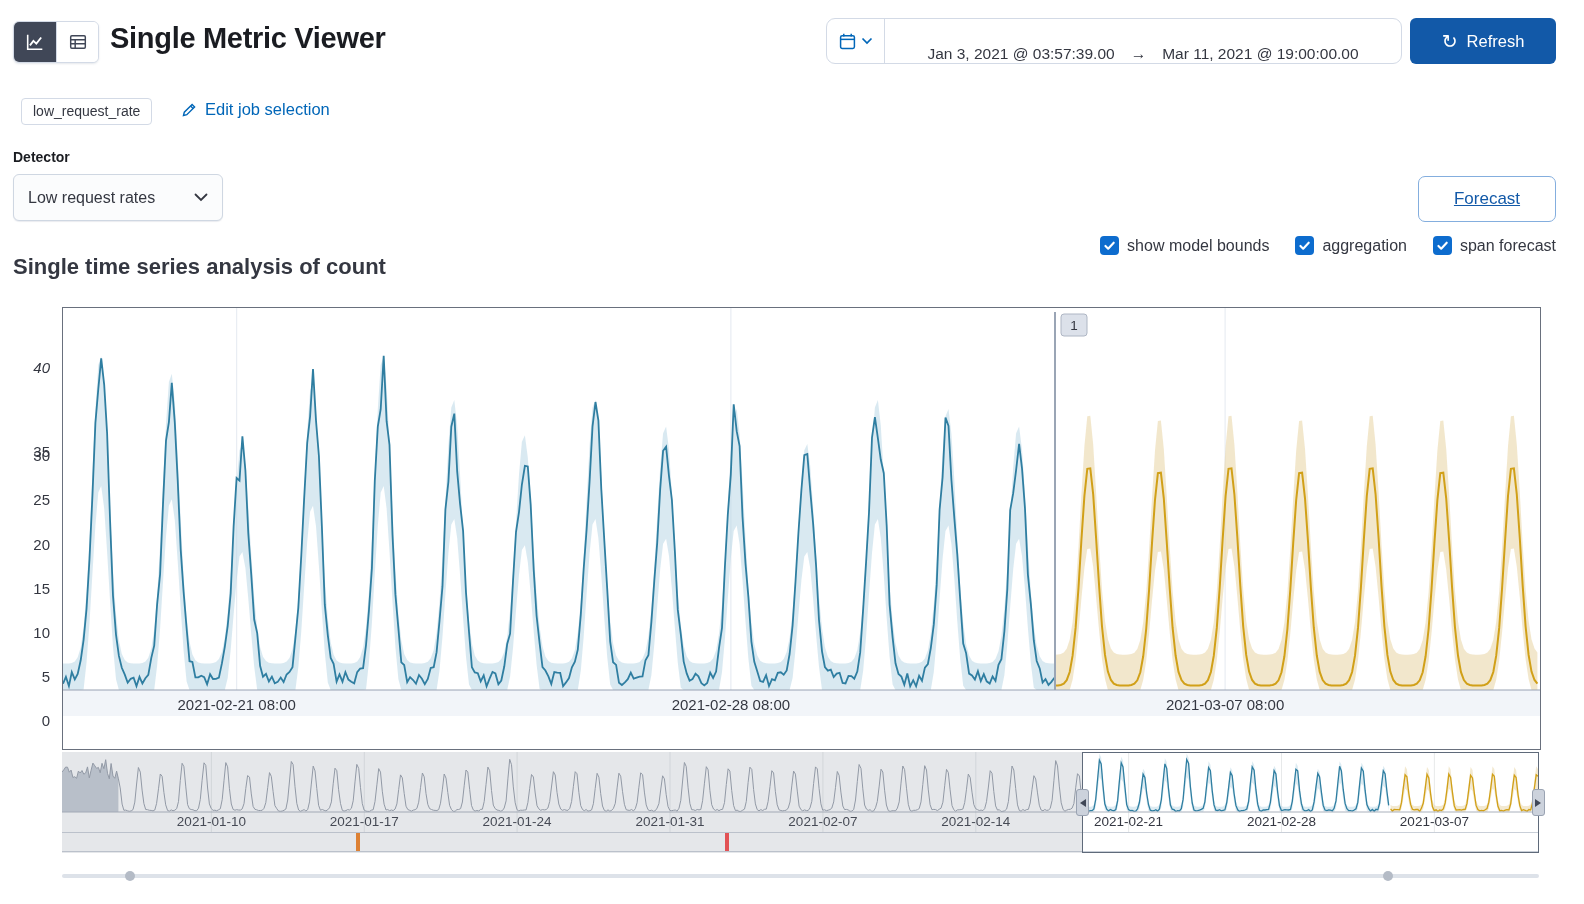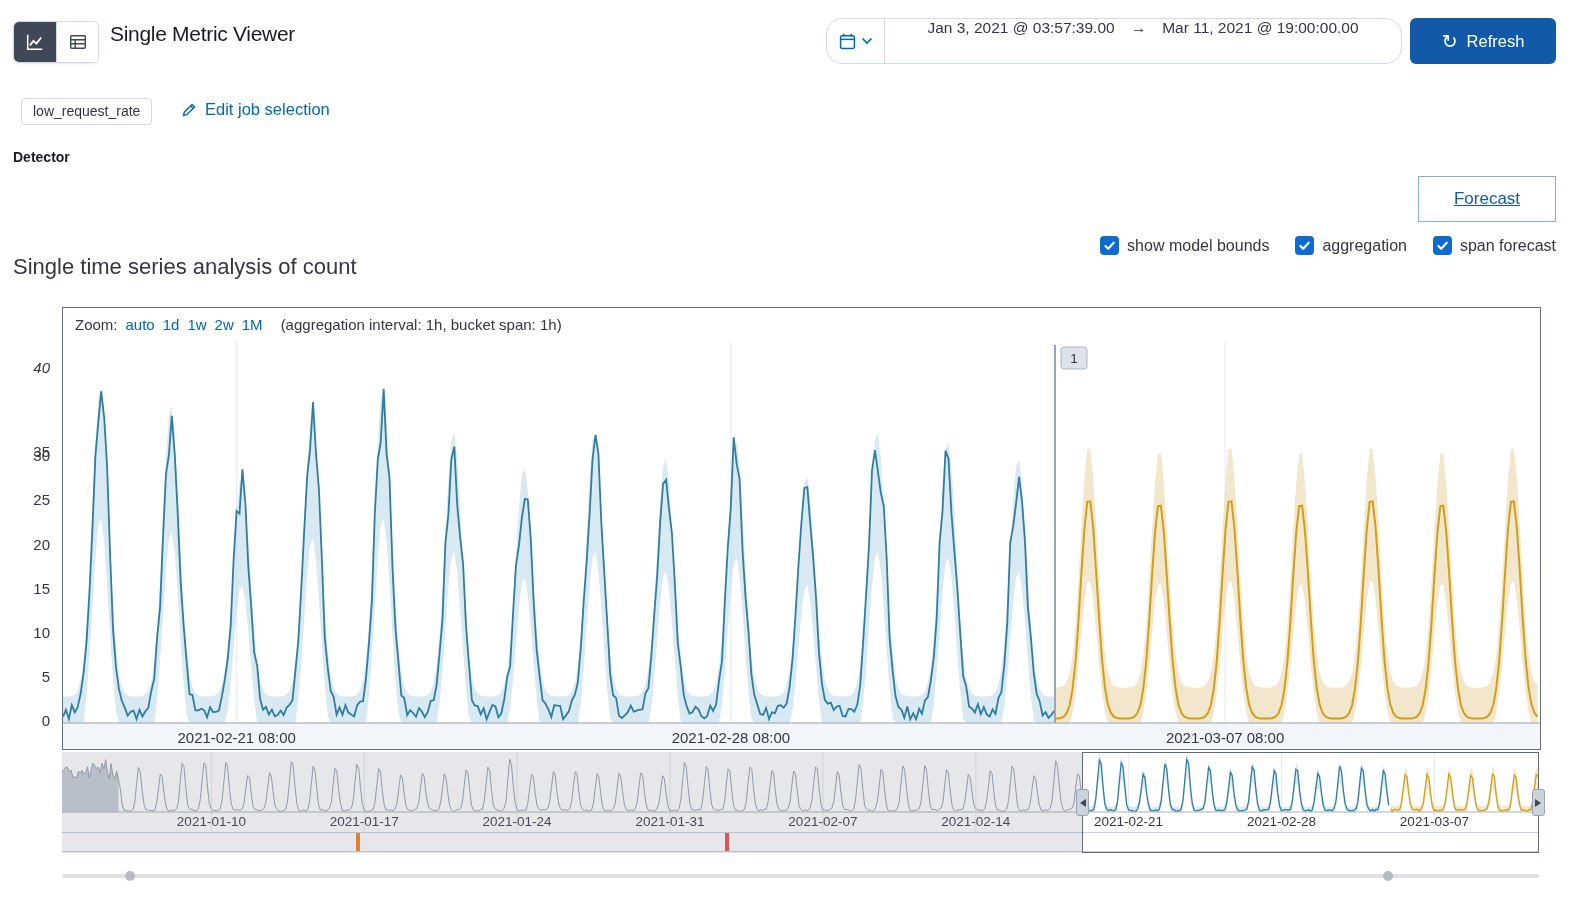--- a/index.html
+++ b/index.html
@@ -7,39 +7,39 @@
   body{font-family:"Liberation Sans",sans-serif;color:#343741}
   :root{--primary:#1259a8;--link:#0066b8;--checkbox:#0d6cce;--text:#343741;--text-dark:#1a1c21}
   #app{position:relative;width:1584px;height:904px;background:#fff;overflow:hidden}
   .abs{position:absolute}
 
   
   .toggle-group{left:13px;top:21px;display:flex;border:1px solid #d3dae6;border-radius:6px;overflow:hidden;background:#fff;box-shadow:0 1px 2px rgba(152,162,179,.25)}
   .tg-btn{width:42px;height:40px;display:flex;align-items:center;justify-content:center;background:#fff;border:none;cursor:pointer}
   .tg-btn + .tg-btn{border-left:1px solid #d3dae6}
   .tg-btn.sel{background:#404757}
-  .page-title{left:110px;top:22px;font-size:21px;font-weight:400;color:var(--text-dark);letter-spacing:-.3px}
-  .datepicker{left:826px;top:18px;width:576px;height:46px;display:flex;align-items:flex-start;border:1px solid #d3dae6;border-radius:16px;background:#fff}
+  .page-title{left:110px;top:22px;font-size:29px;font-weight:700;color:var(--text-dark);letter-spacing:-.3px}
+  .datepicker{left:826px;top:18px;width:576px;height:46px;display:flex;align-items:flex-end;border:1px solid #d3dae6;border-radius:9px;background:#fff}
   .dp-cal{width:58px;height:100%;display:flex;align-items:center;justify-content:center;gap:5px;border:none;border-right:1px solid #d3dae6;background:transparent;cursor:pointer}
   .dp-dates{flex:1;display:flex;align-items:center;justify-content:center;gap:16px;font-size:15.5px;color:var(--text)}
   .dp-date{cursor:pointer}
   .btn-refresh{left:1410px;top:18px;width:146px;height:46px;background:var(--primary);color:#fff;border:none;border-radius:6px;font-size:16.5px;font-family:inherit;display:flex;align-items:center;justify-content:center;gap:9px;cursor:pointer}
   .refresh-ico{font-size:19px;line-height:1}
 
   
   .job-badge{left:21px;top:98px;height:27px;line-height:25px;padding:0 11px;border:1px solid #d3dae6;border-radius:4px;font-size:14px;color:var(--text);background:#fff}
   .edit-link{left:181px;top:100px;display:flex;align-items:center;gap:8px;color:var(--link);font-size:16.5px;cursor:pointer}
 
   
   .detector-label{left:13px;top:149px;font-size:14px;font-weight:700;color:var(--text-dark)}
   .detector-select{left:13px;top:174px;width:210px;height:47px;display:flex;align-items:center;justify-content:space-between;padding:0 14px;background:#fbfcfd;border:1px solid #cfd7e2;border-radius:6px;font-size:16px;color:var(--text);cursor:pointer;box-shadow:0 1px 1px rgba(152,162,179,.2)}
-  .btn-forecast{left:1418px;top:176px;width:138px;height:46px;background:#fff;border:1px solid #84aede;border-radius:0;color:var(--primary);font-size:17px;font-weight:500;font-family:inherit;text-decoration:underline;cursor:pointer}
-
-  
-  .section-title{left:13px;top:254px;font-size:22px;font-weight:400;color:var(--text)}
+  .btn-forecast{left:1418px;top:176px;width:138px;height:46px;background:#fff;border:1px solid #84aede;border-radius:7px;color:var(--primary);font-size:17px;font-weight:500;font-family:inherit;text-decoration:underline;cursor:pointer}
+
+  
+  .section-title{left:13px;top:254px;font-size:22px;font-weight:700;color:var(--text)}
   .checks{right:28px;top:236px;display:flex;gap:26px;align-items:flex-start}
   .check-item{display:flex;align-items:center;gap:8px;font-size:16px;color:var(--text);cursor:pointer}
   .cb{width:19px;height:19px;border-radius:4px;background:var(--checkbox);display:flex;align-items:center;justify-content:center}
 
   
   .panel{left:62px;top:307px;width:1479px;height:443px;border:1px solid #69707d;background:#fff;overflow:hidden}
   .zoom-row{height:33px;display:flex;align-items:center;padding:0 12px;font-size:15px;gap:8px;color:var(--text)}
   .zoom-row a{color:var(--link);cursor:pointer;text-decoration:none}
   .zoom-suffix{margin-left:10px}
   #focus-holder{width:1477px;height:408px}
@@ -104,20 +104,26 @@
   <span class="job-badge abs">low_request_rate</span>
   <span class="edit-link abs">
     <svg width="16" height="16" viewBox="0 0 16 16" fill="none" stroke="var(--link)" stroke-width="1.4">
         <path d="M2.5 13.5l.8-3.3 7.8-7.8 2.5 2.5-7.8 7.8-3.3.8z"></path>
         <path d="M9.6 3.9l2.5 2.5"></path>
       </svg>
     <span>Edit job selection</span>
   </span>
 
   <div class="detector-label abs">Detector</div>
+  <div class="detector-select abs">
+    <span>Low request rates</span>
+    <svg width="14" height="9" viewBox="0 0 14 9">
+        <path d="M1.5 1.5L7 7l5.5-5.5" stroke="#343741" stroke-width="1.8" fill="none" stroke-linecap="round"></path>
+      </svg>
+  </div>
   <button class="btn-forecast abs">Forecast</button>
 
   <div class="section-title abs">Single time series analysis of count</div>
   <div class="checks abs">
     <label class="check-item">
       <span class="cb">
           <svg width="13" height="13" viewBox="0 0 16 16">
             <path d="M3 8.6l3.4 3.4 6.8-7.4" fill="none" stroke="#fff" stroke-width="2.6" stroke-linecap="round" stroke-linejoin="round"></path>
           </svg>
         </span>
@@ -135,29 +141,20 @@
       <span class="cb">
           <svg width="13" height="13" viewBox="0 0 16 16">
             <path d="M3 8.6l3.4 3.4 6.8-7.4" fill="none" stroke="#fff" stroke-width="2.6" stroke-linecap="round" stroke-linejoin="round"></path>
           </svg>
         </span>
       <span>span forecast</span>
     </label>
   </div>
 
   <div class="panel abs">
-    <div class="zoom-row">
-      <span>Zoom:</span>
-      <a>auto</a>
-      <a>1d</a>
-      <a>1w</a>
-      <a>2w</a>
-      <a>1M</a>
-      <span class="zoom-suffix">(aggregation interval: 1h, bucket span: 1h)</span>
-    </div>
     <div id="focus-holder"><svg width="1477" height="408" viewBox="0 0 1477 408">
           <rect x="0" y="382" width="1477" height="26" fill="#f2f5f9"></rect>
           <line x1="173.7" y1="0" x2="173.7" y2="382" stroke="#e4e9f0" stroke-width="1"></line>
           <line x1="667.9" y1="0" x2="667.9" y2="382" stroke="#e4e9f0" stroke-width="1"></line>
           <line x1="1162.1" y1="0" x2="1162.1" y2="382" stroke="#e4e9f0" stroke-width="1"></line>
           <path d="M0.0,355.5L2.9,355.5L5.9,355.4L8.8,354.9L11.8,353.4L14.7,349.3L17.7,339.6L20.6,319.5L23.5,284.0L26.5,231.0L29.4,165.5L32.4,101.2L35.3,57.0L38.2,48.2L41.2,78.1L44.1,135.9L47.1,203.1L50.0,262.7L53.0,306.0L55.9,332.3L58.8,346.0L61.8,352.1L64.7,354.4L67.7,355.2L70.6,355.5L73.5,355.5L76.5,355.4L79.4,354.9L82.4,353.5L85.3,349.7L88.3,340.5L91.2,321.5L94.1,288.0L97.1,238.1L100.0,176.3L103.0,115.7L105.9,74.0L108.8,65.8L111.8,94.0L114.7,148.5L117.7,211.8L120.6,268.0L123.6,308.8L126.5,333.6L129.4,346.5L132.4,352.3L135.3,354.5L138.3,355.2L141.2,355.5L144.1,355.5L147.1,355.4L150.0,355.1L153.0,354.0L155.9,351.1L158.9,344.1L161.8,329.8L164.7,304.4L167.7,266.6L170.6,219.8L173.6,173.8L176.5,142.3L179.4,136.0L182.4,157.4L185.3,198.7L188.3,246.6L191.2,289.2L194.2,320.1L197.1,339.0L200.0,348.7L203.0,353.1L205.9,354.8L208.9,355.3L211.8,355.5L214.7,355.5L217.7,355.4L220.6,355.0L223.6,353.6L226.5,349.9L229.5,341.0L232.4,322.5L235.3,290.1L238.3,241.7L241.2,181.8L244.2,123.0L247.1,82.6L250.0,74.6L253.0,101.9L255.9,154.8L258.9,216.1L261.8,270.7L264.8,310.2L267.7,334.3L270.6,346.8L273.6,352.4L276.5,354.5L279.5,355.3L282.4,355.5L285.4,355.5L288.3,355.4L291.2,354.9L294.2,353.4L297.1,349.3L300.1,339.6L303.0,319.5L305.9,284.0L308.9,231.0L311.8,165.5L314.8,101.2L317.7,57.0L320.7,48.2L323.6,78.1L326.5,135.9L329.5,203.1L332.4,262.7L335.4,306.0L338.3,332.3L341.2,346.0L344.2,352.1L347.1,354.4L350.1,355.2L353.0,355.5L356.0,355.5L358.9,355.4L361.8,355.0L364.8,353.7L367.7,350.2L370.7,341.9L373.6,324.6L376.5,294.2L379.5,248.8L382.4,192.6L385.4,137.5L388.3,99.6L391.3,92.1L394.2,117.8L397.1,167.3L400.1,224.9L403.0,276.0L406.0,313.0L408.9,335.6L411.8,347.4L414.8,352.6L417.7,354.6L420.7,355.3L423.6,355.5L426.6,355.5L429.5,355.4L432.4,355.1L435.4,354.0L438.3,350.9L441.3,343.7L444.2,328.7L447.1,302.4L450.1,263.0L453.0,214.3L456.0,166.6L458.9,133.8L461.9,127.3L464.8,149.5L467.7,192.4L470.7,242.3L473.6,286.6L476.6,318.7L479.5,338.3L482.4,348.4L485.4,353.0L488.3,354.7L491.3,355.3L494.2,355.5L497.2,355.5L500.1,355.4L503.0,355.0L506.0,353.7L508.9,350.2L511.9,341.9L514.8,324.6L517.8,294.2L520.7,248.8L523.6,192.6L526.6,137.5L529.5,99.6L532.5,92.1L535.4,117.8L538.3,167.3L541.3,224.9L544.2,276.0L547.2,313.0L550.1,335.6L553.1,347.4L556.0,352.6L558.9,354.6L561.9,355.3L564.8,355.5L567.8,355.5L570.7,355.4L573.6,355.0L576.6,353.9L579.5,350.8L582.5,343.2L585.4,327.7L588.4,300.3L591.3,259.5L594.2,208.9L597.2,159.3L600.1,125.2L603.1,118.5L606.0,141.5L608.9,186.1L611.9,237.9L614.8,283.9L617.8,317.3L620.7,337.6L623.7,348.2L626.6,352.9L629.5,354.7L632.5,355.3L635.4,355.5L638.4,355.5L641.3,355.4L644.2,355.0L647.2,353.8L650.1,350.4L653.1,342.3L656.0,325.6L659.0,296.2L661.9,252.3L664.8,198.0L667.8,144.8L670.7,108.2L673.7,100.9L676.6,125.7L679.5,173.6L682.5,229.2L685.4,278.6L688.4,314.5L691.3,336.3L694.3,347.6L697.2,352.7L700.1,354.6L703.1,355.3L706.0,355.5L709.0,355.5L711.9,355.4L714.8,355.1L717.8,354.0L720.7,351.1L723.7,344.1L726.6,329.8L729.6,304.4L732.5,266.6L735.4,219.8L738.4,173.8L741.3,142.3L744.3,136.0L747.2,157.4L750.1,198.7L753.1,246.6L756.0,289.2L759.0,320.1L761.9,339.0L764.9,348.7L767.8,353.1L770.7,354.8L773.7,355.3L776.6,355.5L779.6,355.5L782.5,355.4L785.5,355.0L788.4,353.7L791.3,350.2L794.3,341.9L797.2,324.6L800.2,294.2L803.1,248.8L806.0,192.6L809.0,137.5L811.9,99.6L814.9,92.1L817.8,117.8L820.8,167.3L823.7,224.9L826.6,276.0L829.6,313.0L832.5,335.6L835.5,347.4L838.4,352.6L841.3,354.6L844.3,355.3L847.2,355.5L850.2,355.5L853.1,355.4L856.1,355.0L859.0,353.8L861.9,350.4L864.9,342.3L867.8,325.6L870.8,296.2L873.7,252.3L876.6,198.0L879.6,144.8L882.5,108.2L885.5,100.9L888.4,125.7L891.4,173.6L894.3,229.2L897.2,278.6L900.2,314.5L903.1,336.3L906.1,347.6L909.0,352.7L911.9,354.6L914.9,355.3L917.8,355.5L920.8,355.5L923.7,355.4L926.7,355.0L929.6,353.9L932.5,350.8L935.5,343.2L938.4,327.7L941.4,300.3L944.3,259.5L947.2,208.9L950.2,159.3L953.1,125.2L956.1,118.5L959.0,141.5L962.0,186.1L964.9,237.9L967.8,283.9L970.8,317.3L973.7,337.6L976.7,348.2L979.6,352.9L982.5,354.7L985.5,355.3L988.4,355.5L991.4,355.5L991.4,382.0L988.4,382.0L985.5,382.0L982.5,382.0L979.6,382.0L976.7,382.0L973.7,382.0L970.8,379.8L967.8,354.8L964.9,320.3L962.0,281.4L959.0,248.0L956.1,230.7L953.1,235.7L950.2,261.3L947.2,298.5L944.3,336.4L941.4,367.1L938.4,382.0L935.5,382.0L932.5,382.0L929.6,382.0L926.7,382.0L923.7,382.0L920.8,382.0L917.8,382.0L914.9,382.0L911.9,382.0L909.0,382.0L906.1,382.0L903.1,382.0L900.2,377.7L897.2,350.8L894.3,313.7L891.4,272.0L888.4,236.1L885.5,217.5L882.5,223.0L879.6,250.4L876.6,290.4L873.7,331.1L870.8,364.0L867.8,382.0L864.9,382.0L861.9,382.0L859.0,382.0L856.1,382.0L853.1,382.0L850.2,382.0L847.2,382.0L844.3,382.0L841.3,382.0L838.4,382.0L835.5,382.0L832.5,382.0L829.6,376.6L826.6,348.8L823.7,310.5L820.8,267.3L817.8,230.2L814.9,210.9L811.9,216.6L809.0,245.0L806.0,286.3L803.1,328.4L800.2,362.5L797.2,382.0L794.3,382.0L791.3,382.0L788.4,382.0L785.5,382.0L782.5,382.0L779.6,382.0L776.6,382.0L773.7,382.0L770.7,382.0L767.8,382.0L764.9,382.0L761.9,382.0L759.0,381.9L756.0,358.8L753.1,326.8L750.1,290.8L747.2,259.9L744.3,243.9L741.3,248.5L738.4,272.2L735.4,306.7L732.5,341.8L729.6,370.1L726.6,382.0L723.7,382.0L720.7,382.0L717.8,382.0L714.8,382.0L711.9,382.0L709.0,382.0L706.0,382.0L703.1,382.0L700.1,382.0L697.2,382.0L694.3,382.0L691.3,382.0L688.4,377.7L685.4,350.8L682.5,313.7L679.5,272.0L676.6,236.1L673.7,217.5L670.7,223.0L667.8,250.4L664.8,290.4L661.9,331.1L659.0,364.0L656.0,382.0L653.1,382.0L650.1,382.0L647.2,382.0L644.2,382.0L641.3,382.0L638.4,382.0L635.4,382.0L632.5,382.0L629.5,382.0L626.6,382.0L623.7,382.0L620.7,382.0L617.8,379.8L614.8,354.8L611.9,320.3L608.9,281.4L606.0,248.0L603.1,230.7L600.1,235.7L597.2,261.3L594.2,298.5L591.3,336.4L588.4,367.1L585.4,382.0L582.5,382.0L579.5,382.0L576.6,382.0L573.6,382.0L570.7,382.0L567.8,382.0L564.8,382.0L561.9,382.0L558.9,382.0L556.0,382.0L553.1,382.0L550.1,382.0L547.2,376.6L544.2,348.8L541.3,310.5L538.3,267.3L535.4,230.2L532.5,210.9L529.5,216.6L526.6,245.0L523.6,286.3L520.7,328.4L517.8,362.5L514.8,382.0L511.9,382.0L508.9,382.0L506.0,382.0L503.0,382.0L500.1,382.0L497.2,382.0L494.2,382.0L491.3,382.0L488.3,382.0L485.4,382.0L482.4,382.0L479.5,382.0L476.6,380.9L473.6,356.8L470.7,323.5L467.7,286.1L464.8,253.9L461.9,237.3L458.9,242.1L456.0,266.8L453.0,302.6L450.1,339.1L447.1,368.6L444.2,382.0L441.3,382.0L438.3,382.0L435.4,382.0L432.4,382.0L429.5,382.0L426.6,382.0L423.6,382.0L420.7,382.0L417.7,382.0L414.8,382.0L411.8,382.0L408.9,382.0L406.0,376.6L403.0,348.8L400.1,310.5L397.1,267.3L394.2,230.2L391.3,210.9L388.3,216.6L385.4,245.0L382.4,286.3L379.5,328.4L376.5,362.5L373.6,382.0L370.7,382.0L367.7,382.0L364.8,382.0L361.8,382.0L358.9,382.0L356.0,382.0L353.0,382.0L350.1,382.0L347.1,382.0L344.2,382.0L341.2,382.0L338.3,382.0L335.4,371.3L332.4,338.9L329.5,294.1L326.5,243.8L323.6,200.4L320.7,178.0L317.7,184.6L314.8,217.7L311.8,265.9L308.9,315.1L305.9,354.8L303.0,381.4L300.1,382.0L297.1,382.0L294.2,382.0L291.2,382.0L288.3,382.0L285.4,382.0L282.4,382.0L279.5,382.0L276.5,382.0L273.6,382.0L270.6,382.0L267.7,382.0L264.8,374.5L261.8,344.8L258.9,303.9L255.9,257.9L253.0,218.3L250.0,197.8L247.1,203.8L244.2,234.1L241.2,278.2L238.3,323.1L235.3,359.4L232.4,382.0L229.5,382.0L226.5,382.0L223.6,382.0L220.6,382.0L217.7,382.0L214.7,382.0L211.8,382.0L208.9,382.0L205.9,382.0L203.0,382.0L200.0,382.0L197.1,382.0L194.2,381.9L191.2,358.8L188.3,326.8L185.3,290.8L182.4,259.9L179.4,243.9L176.5,248.5L173.6,272.2L170.6,306.7L167.7,341.8L164.7,370.1L161.8,382.0L158.9,382.0L155.9,382.0L153.0,382.0L150.0,382.0L147.1,382.0L144.1,382.0L141.2,382.0L138.3,382.0L135.3,382.0L132.4,382.0L129.4,382.0L126.5,382.0L123.6,373.4L120.6,342.8L117.7,300.7L114.7,253.2L111.8,212.3L108.8,191.2L105.9,197.4L103.0,228.6L100.0,274.1L97.1,320.4L94.1,357.9L91.2,382.0L88.3,382.0L85.3,382.0L82.4,382.0L79.4,382.0L76.5,382.0L73.5,382.0L70.6,382.0L67.7,382.0L64.7,382.0L61.8,382.0L58.8,382.0L55.9,382.0L53.0,371.3L50.0,338.9L47.1,294.1L44.1,243.8L41.2,200.4L38.2,178.0L35.3,184.6L32.4,217.7L29.4,265.9L26.5,315.1L23.5,354.8L20.6,381.4L17.7,382.0L14.7,382.0L11.8,382.0L8.8,382.0L5.9,382.0L2.9,382.0L0.0,382.0Z" fill="#b9d7e6" fill-opacity="0.55"></path>
           <path d="M992.0,346.7L994.9,346.5L997.8,346.1L1000.8,344.6L1003.7,340.8L1006.7,331.8L1009.6,313.9L1012.6,283.2L1015.5,239.1L1018.4,186.7L1021.4,138.2L1024.3,108.3L1027.3,107.7L1030.2,136.5L1033.1,184.6L1036.1,237.1L1039.0,281.7L1042.0,312.9L1044.9,331.3L1047.9,340.5L1050.8,344.5L1053.7,346.0L1056.7,346.5L1059.6,346.7L1062.6,346.7L1065.5,346.5L1068.4,346.1L1071.4,344.7L1074.3,340.9L1077.3,332.1L1080.2,314.5L1083.2,284.5L1086.1,241.2L1089.0,189.9L1092.0,142.3L1094.9,113.1L1097.9,112.4L1100.8,140.7L1103.7,187.9L1106.7,239.3L1109.6,283.0L1112.6,313.6L1115.5,331.6L1118.5,340.7L1121.4,344.6L1124.3,346.0L1127.3,346.5L1130.2,346.7L1133.2,346.7L1136.1,346.5L1139.1,346.1L1142.0,344.6L1144.9,340.8L1147.9,331.8L1150.8,313.9L1153.8,283.2L1156.7,239.1L1159.6,186.7L1162.6,138.2L1165.5,108.3L1168.5,107.7L1171.4,136.5L1174.4,184.6L1177.3,237.1L1180.2,281.7L1183.2,312.9L1186.1,331.3L1189.1,340.5L1192.0,344.5L1194.9,346.0L1197.9,346.5L1200.8,346.7L1203.8,346.7L1206.7,346.5L1209.7,346.1L1212.6,344.7L1215.5,340.9L1218.5,332.1L1221.4,314.5L1224.4,284.5L1227.3,241.2L1230.2,189.9L1233.2,142.3L1236.1,113.1L1239.1,112.4L1242.0,140.7L1245.0,187.9L1247.9,239.3L1250.8,283.0L1253.8,313.6L1256.7,331.6L1259.7,340.7L1262.6,344.6L1265.5,346.0L1268.5,346.5L1271.4,346.7L1274.4,346.7L1277.3,346.5L1280.3,346.1L1283.2,344.6L1286.1,340.8L1289.1,331.8L1292.0,313.9L1295.0,283.2L1297.9,239.1L1300.8,186.7L1303.8,138.2L1306.7,108.3L1309.7,107.7L1312.6,136.5L1315.6,184.6L1318.5,237.1L1321.4,281.7L1324.4,312.9L1327.3,331.3L1330.3,340.5L1333.2,344.5L1336.1,346.0L1339.1,346.5L1342.0,346.7L1345.0,346.7L1347.9,346.5L1350.9,346.1L1353.8,344.7L1356.7,340.9L1359.7,332.1L1362.6,314.5L1365.6,284.5L1368.5,241.2L1371.4,189.9L1374.4,142.3L1377.3,113.1L1380.3,112.4L1383.2,140.7L1386.2,187.9L1389.1,239.3L1392.0,283.0L1395.0,313.6L1397.9,331.6L1400.9,340.7L1403.8,344.6L1406.8,346.0L1409.7,346.5L1412.6,346.7L1415.6,346.7L1418.5,346.5L1421.5,346.1L1424.4,344.6L1427.3,340.8L1430.3,331.8L1433.2,313.9L1436.2,283.2L1439.1,239.1L1442.1,186.7L1445.0,138.2L1447.9,108.3L1450.9,107.7L1453.8,136.5L1456.8,184.6L1459.7,237.1L1462.6,281.7L1465.6,312.9L1468.5,331.3L1471.5,340.5L1474.4,344.5L1474.4,382.0L1471.5,382.0L1468.5,382.0L1465.6,371.1L1462.6,351.2L1459.7,322.8L1456.8,289.4L1453.8,258.8L1450.9,240.5L1447.9,240.9L1445.0,259.9L1442.1,290.8L1439.1,324.1L1436.2,352.2L1433.2,371.7L1430.3,382.0L1427.3,382.0L1424.4,382.0L1421.5,382.0L1418.5,382.0L1415.6,382.0L1412.6,382.0L1409.7,382.0L1406.8,382.0L1403.8,382.0L1400.9,382.0L1397.9,382.0L1395.0,371.5L1392.0,352.1L1389.1,324.2L1386.2,291.5L1383.2,261.5L1380.3,243.5L1377.3,243.9L1374.4,262.5L1371.4,292.8L1368.5,325.5L1365.6,353.0L1362.6,372.1L1359.7,382.0L1356.7,382.0L1353.8,382.0L1350.9,382.0L1347.9,382.0L1345.0,382.0L1342.0,382.0L1339.1,382.0L1336.1,382.0L1333.2,382.0L1330.3,382.0L1327.3,382.0L1324.4,371.1L1321.4,351.2L1318.5,322.8L1315.6,289.4L1312.6,258.8L1309.7,240.5L1306.7,240.9L1303.8,259.9L1300.8,290.8L1297.9,324.1L1295.0,352.2L1292.0,371.7L1289.1,382.0L1286.1,382.0L1283.2,382.0L1280.3,382.0L1277.3,382.0L1274.4,382.0L1271.4,382.0L1268.5,382.0L1265.5,382.0L1262.6,382.0L1259.7,382.0L1256.7,382.0L1253.8,371.5L1250.8,352.1L1247.9,324.2L1245.0,291.5L1242.0,261.5L1239.1,243.5L1236.1,243.9L1233.2,262.5L1230.2,292.8L1227.3,325.5L1224.4,353.0L1221.4,372.1L1218.5,382.0L1215.5,382.0L1212.6,382.0L1209.7,382.0L1206.7,382.0L1203.8,382.0L1200.8,382.0L1197.9,382.0L1194.9,382.0L1192.0,382.0L1189.1,382.0L1186.1,382.0L1183.2,371.1L1180.2,351.2L1177.3,322.8L1174.4,289.4L1171.4,258.8L1168.5,240.5L1165.5,240.9L1162.6,259.9L1159.6,290.8L1156.7,324.1L1153.8,352.2L1150.8,371.7L1147.9,382.0L1144.9,382.0L1142.0,382.0L1139.1,382.0L1136.1,382.0L1133.2,382.0L1130.2,382.0L1127.3,382.0L1124.3,382.0L1121.4,382.0L1118.5,382.0L1115.5,382.0L1112.6,371.5L1109.6,352.1L1106.7,324.2L1103.7,291.5L1100.8,261.5L1097.9,243.5L1094.9,243.9L1092.0,262.5L1089.0,292.8L1086.1,325.5L1083.2,353.0L1080.2,372.1L1077.3,382.0L1074.3,382.0L1071.4,382.0L1068.4,382.0L1065.5,382.0L1062.6,382.0L1059.6,382.0L1056.7,382.0L1053.7,382.0L1050.8,382.0L1047.9,382.0L1044.9,382.0L1042.0,371.1L1039.0,351.2L1036.1,322.8L1033.1,289.4L1030.2,258.8L1027.3,240.5L1024.3,240.9L1021.4,259.9L1018.4,290.8L1015.5,324.1L1012.6,352.2L1009.6,371.7L1006.7,382.0L1003.7,382.0L1000.8,382.0L997.8,382.0L994.9,382.0L992.0,382.0Z" fill="#e8d3a2" fill-opacity="0.55"></path>
           <path d="M0.0,375.7L2.9,368.8L5.9,378.1L8.8,364.1L11.8,371.4L14.7,365.9L17.7,352.3L20.6,331.8L23.5,301.1L26.5,251.0L29.4,188.4L32.4,114.9L35.3,81.0L38.2,50.4L41.2,76.8L44.1,125.1L47.1,213.3L50.0,287.8L53.0,326.6L55.9,347.9L58.8,359.8L61.8,366.6L64.7,374.7L67.7,370.8L70.6,369.6L73.5,378.1L76.5,368.8L79.4,375.5L82.4,370.2L85.3,366.9L88.3,349.9L91.2,337.7L94.1,296.7L97.1,266.2L100.0,196.1L103.0,132.7L105.9,114.1L108.8,74.7L111.8,114.6L114.7,172.0L117.7,241.6L120.6,283.7L123.6,320.2L126.5,353.2L129.4,354.0L132.4,369.3L135.3,369.4L138.3,367.7L141.2,369.1L144.1,376.3L147.1,366.2L150.0,371.0L153.0,370.8L155.9,369.7L158.9,355.4L161.8,338.8L164.7,317.8L167.7,285.3L170.6,218.7L173.6,170.0L176.5,172.6L179.4,128.3L182.4,162.5L185.3,225.4L188.3,267.2L191.2,311.5L194.2,325.1L197.1,357.8L200.0,368.7L203.0,365.9L205.9,373.5L208.9,368.6L211.8,375.3L214.7,373.9L217.7,369.6L220.6,374.1L223.6,366.5L226.5,364.0L229.5,359.2L232.4,329.8L235.3,300.0L238.3,247.2L241.2,189.6L244.2,135.0L247.1,108.3L250.0,61.1L253.0,112.6L255.9,147.8L258.9,218.9L261.8,296.7L264.8,327.1L267.7,350.0L270.6,355.8L273.6,373.7L276.5,366.4L279.5,373.7L282.4,364.1L285.4,371.6L288.3,373.7L291.2,375.3L294.2,364.1L297.1,360.7L300.1,360.2L303.0,337.1L305.9,303.0L308.9,260.1L311.8,172.7L314.8,118.6L317.7,101.2L320.7,47.7L323.6,113.2L326.5,136.8L329.5,226.8L332.4,286.4L335.4,320.7L338.3,354.3L341.2,357.0L344.2,374.1L347.1,369.1L350.1,372.0L353.0,375.7L356.0,367.0L358.9,370.7L361.8,376.1L364.8,370.9L367.7,360.0L370.7,359.2L373.6,344.2L376.5,313.0L379.5,278.2L382.4,201.6L385.4,173.8L388.3,118.7L391.3,105.6L394.2,163.7L397.1,196.1L400.1,222.9L403.0,284.6L406.0,323.7L408.9,359.2L411.8,364.4L414.8,365.2L417.7,373.4L420.7,367.3L423.6,378.4L426.6,370.7L429.5,363.9L432.4,365.4L435.4,376.3L438.3,372.5L441.3,358.3L444.2,335.9L447.1,325.7L450.1,271.5L453.0,224.0L456.0,204.1L458.9,176.5L461.9,157.9L464.8,158.4L467.7,196.9L470.7,261.8L473.6,308.0L476.6,335.2L479.5,359.2L482.4,362.5L485.4,368.4L488.3,376.0L491.3,364.0L494.2,364.6L497.2,364.8L500.1,378.2L503.0,374.4L506.0,370.1L508.9,359.3L511.9,353.6L514.8,341.6L517.8,306.6L520.7,260.5L523.6,221.7L526.6,173.1L529.5,118.6L532.5,94.0L535.4,112.6L538.3,181.2L541.3,232.2L544.2,280.6L547.2,333.6L550.1,354.3L553.1,356.9L556.0,374.8L558.9,377.0L561.9,374.4L564.8,371.2L567.8,364.6L570.7,370.6L573.6,369.6L576.6,368.6L579.5,368.4L582.5,352.2L585.4,347.3L588.4,313.8L591.3,272.7L594.2,234.9L597.2,181.0L600.1,142.7L603.1,138.6L606.0,168.1L608.9,192.0L611.9,243.8L614.8,301.9L617.8,326.4L620.7,353.6L623.7,365.4L626.6,372.7L629.5,371.1L632.5,365.7L635.4,368.4L638.4,375.2L641.3,377.4L644.2,374.9L647.2,364.5L650.1,369.9L653.1,363.6L656.0,340.2L659.0,319.8L661.9,258.7L664.8,206.8L667.8,166.7L670.7,96.4L673.7,123.2L676.6,138.0L679.5,208.5L682.5,255.6L685.4,289.2L688.4,333.6L691.3,353.8L694.3,363.4L697.2,373.0L700.1,373.9L703.1,367.1L706.0,378.0L709.0,371.1L711.9,372.4L714.8,364.9L717.8,364.3L720.7,366.7L723.7,362.4L726.6,346.0L729.6,317.3L732.5,273.5L735.4,225.2L738.4,182.0L741.3,147.2L744.3,146.0L747.2,182.3L750.1,215.3L753.1,258.0L756.0,312.0L759.0,343.3L761.9,359.0L764.9,362.6L767.8,361.7L770.7,369.0L773.7,365.6L776.6,364.8L779.6,374.9L782.5,375.4L785.5,368.0L788.4,368.1L791.3,370.7L794.3,363.6L797.2,344.4L800.2,300.4L803.1,253.9L806.0,204.5L809.0,129.6L811.9,109.2L814.9,130.3L817.8,151.8L820.8,165.2L823.7,218.0L826.6,296.6L829.6,329.3L832.5,355.3L835.5,366.0L838.4,368.6L841.3,376.8L844.3,365.5L847.2,378.4L850.2,372.2L853.1,378.2L856.1,367.7L859.0,372.8L861.9,359.6L864.9,356.0L867.8,340.0L870.8,316.4L873.7,276.9L876.6,201.7L879.6,169.3L882.5,109.6L885.5,118.0L888.4,171.8L891.4,210.9L894.3,246.6L897.2,291.6L900.2,335.5L903.1,345.1L906.1,365.6L909.0,367.5L911.9,371.5L914.9,363.2L917.8,373.2L920.8,366.2L923.7,373.3L926.7,375.5L929.6,368.5L932.5,372.9L935.5,356.8L938.4,351.2L941.4,323.1L944.3,281.4L947.2,202.1L950.2,185.2L953.1,162.2L956.1,135.9L959.0,160.3L962.0,200.7L964.9,266.6L967.8,295.6L970.8,332.5L973.7,353.0L976.7,360.4L979.6,374.5L982.5,371.1L985.5,376.9L988.4,373.9L991.4,369.8" fill="none" stroke="#2f7ea1" stroke-width="1.8"></path>
           <path d="M992.0,377.6L994.9,377.4L997.8,377.0L1000.8,375.7L1003.7,372.2L1006.7,364.0L1009.6,347.7L1012.6,319.9L1015.5,279.8L1018.4,232.2L1021.4,188.0L1024.3,160.8L1027.3,160.3L1030.2,186.5L1033.1,230.2L1036.1,277.9L1039.0,318.5L1042.0,346.9L1044.9,363.6L1047.9,372.0L1050.8,375.6L1053.7,377.0L1056.7,377.4L1059.6,377.6L1062.6,377.6L1065.5,377.4L1068.4,377.0L1071.4,375.7L1074.3,372.3L1077.3,364.3L1080.2,348.3L1083.2,321.0L1086.1,281.7L1089.0,235.1L1092.0,191.8L1094.9,165.2L1097.9,164.6L1100.8,190.3L1103.7,233.2L1106.7,279.9L1109.6,319.7L1112.6,347.5L1115.5,363.9L1118.5,372.1L1121.4,375.7L1124.3,377.0L1127.3,377.4L1130.2,377.6L1133.2,377.6L1136.1,377.4L1139.1,377.0L1142.0,375.7L1144.9,372.2L1147.9,364.0L1150.8,347.7L1153.8,319.9L1156.7,279.8L1159.6,232.2L1162.6,188.0L1165.5,160.8L1168.5,160.3L1171.4,186.5L1174.4,230.2L1177.3,277.9L1180.2,318.5L1183.2,346.9L1186.1,363.6L1189.1,372.0L1192.0,375.6L1194.9,377.0L1197.9,377.4L1200.8,377.6L1203.8,377.6L1206.7,377.4L1209.7,377.0L1212.6,375.7L1215.5,372.3L1218.5,364.3L1221.4,348.3L1224.4,321.0L1227.3,281.7L1230.2,235.1L1233.2,191.8L1236.1,165.2L1239.1,164.6L1242.0,190.3L1245.0,233.2L1247.9,279.9L1250.8,319.7L1253.8,347.5L1256.7,363.9L1259.7,372.1L1262.6,375.7L1265.5,377.0L1268.5,377.4L1271.4,377.6L1274.4,377.6L1277.3,377.4L1280.3,377.0L1283.2,375.7L1286.1,372.2L1289.1,364.0L1292.0,347.7L1295.0,319.9L1297.9,279.8L1300.8,232.2L1303.8,188.0L1306.7,160.8L1309.7,160.3L1312.6,186.5L1315.6,230.2L1318.5,277.9L1321.4,318.5L1324.4,346.9L1327.3,363.6L1330.3,372.0L1333.2,375.6L1336.1,377.0L1339.1,377.4L1342.0,377.6L1345.0,377.6L1347.9,377.4L1350.9,377.0L1353.8,375.7L1356.7,372.3L1359.7,364.3L1362.6,348.3L1365.6,321.0L1368.5,281.7L1371.4,235.1L1374.4,191.8L1377.3,165.2L1380.3,164.6L1383.2,190.3L1386.2,233.2L1389.1,279.9L1392.0,319.7L1395.0,347.5L1397.9,363.9L1400.9,372.1L1403.8,375.7L1406.8,377.0L1409.7,377.4L1412.6,377.6L1415.6,377.6L1418.5,377.4L1421.5,377.0L1424.4,375.7L1427.3,372.2L1430.3,364.0L1433.2,347.7L1436.2,319.9L1439.1,279.8L1442.1,232.2L1445.0,188.0L1447.9,160.8L1450.9,160.3L1453.8,186.5L1456.8,230.2L1459.7,277.9L1462.6,318.5L1465.6,346.9L1468.5,363.6L1471.5,372.0L1474.4,375.6" fill="none" stroke="#d1a018" stroke-width="2"></path>
           <line x1="0" y1="382" x2="1477" y2="382" stroke="#98a2b3"></line>

